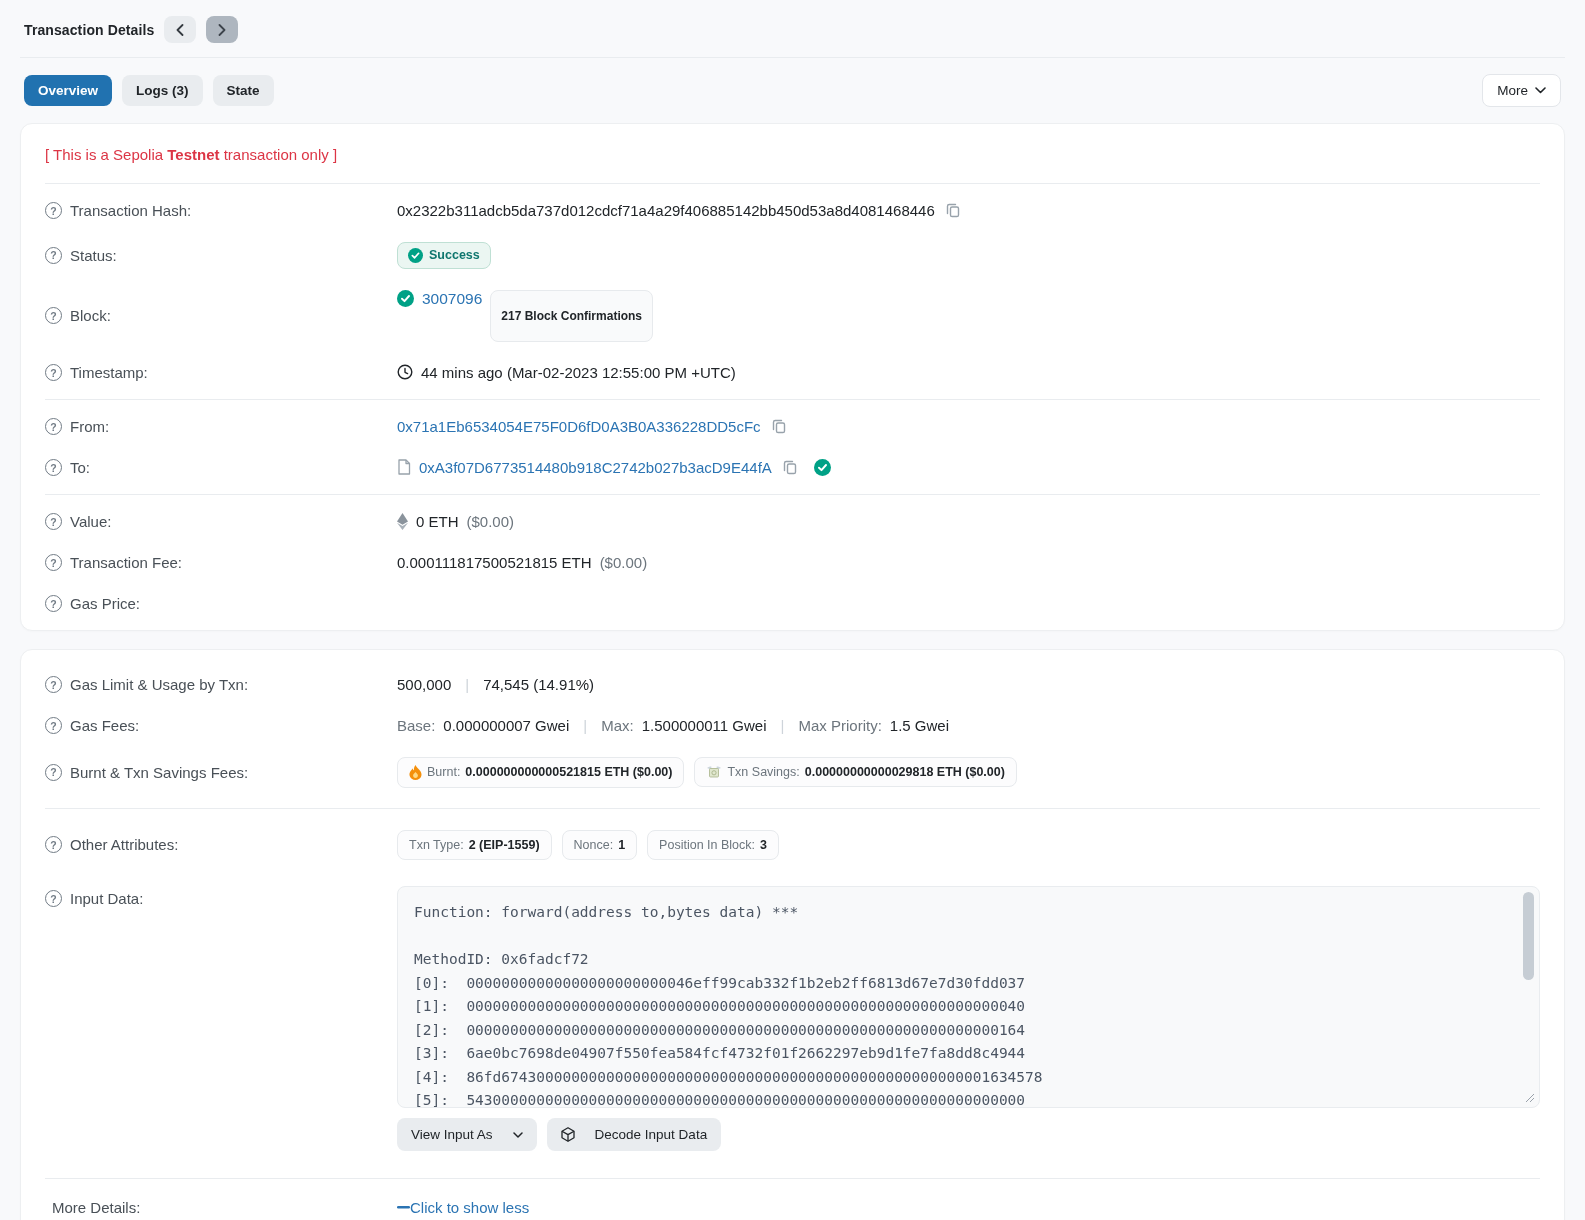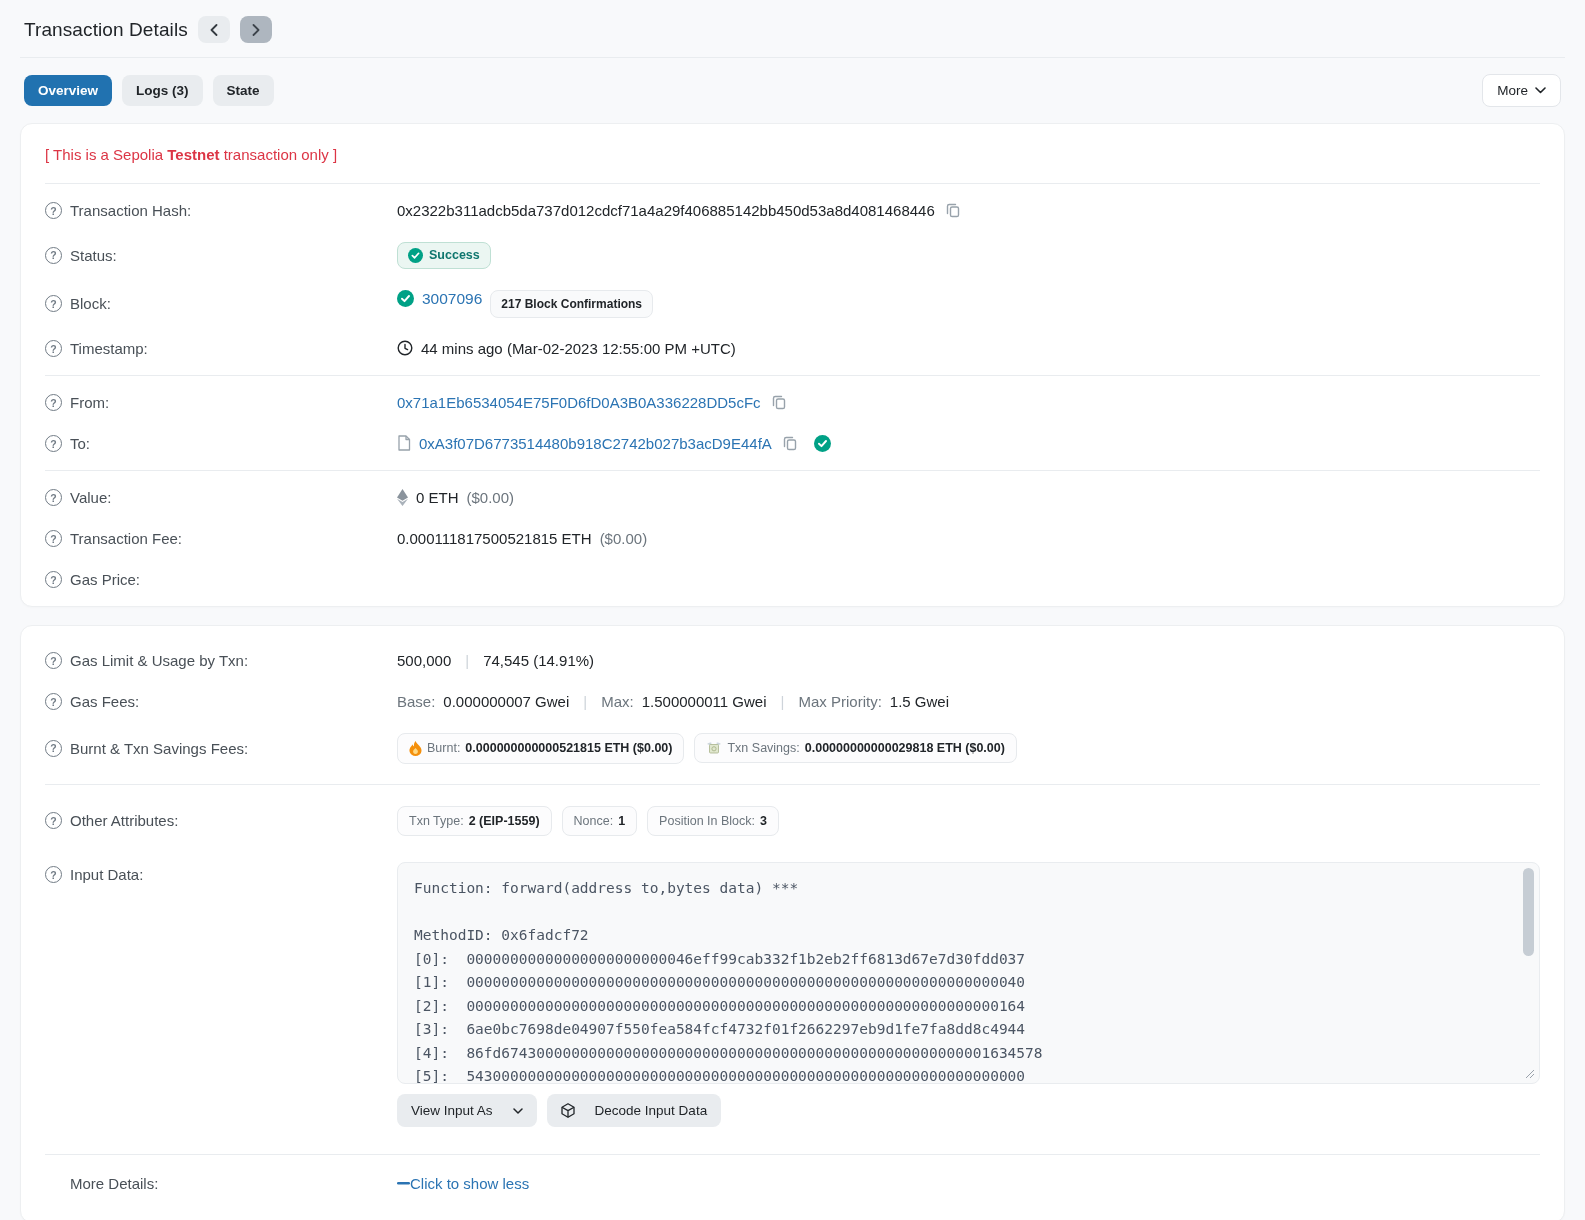--- a/index.html
+++ b/index.html
@@ -1,21 +1,21 @@
 <!DOCTYPE html>
 <html><head>
 <meta charset="utf-8">
 <style>
   * { box-sizing: border-box; margin: 0; padding: 0; }
   html,body { width: 1585px; background: #f8f9fb; font-family: "Liberation Sans", sans-serif; color:#212529; }
   body { padding: 14px 20px 24px 20px; font-size:15px; }
 
   
   .hdr { display:flex; align-items:center; gap:10px; padding: 2px 4px 14px 4px; }
-  .hdr h1 { font-size:19px; font-weight:400; letter-spacing:.1px; }
+  .hdr h1 { font-size:14px; font-weight:700; letter-spacing:.1px; }
   .navbtn { width:32px; height:27px; border:none; border-radius:8px; display:flex; align-items:center; justify-content:center; cursor:pointer; }
   .navbtn.prev { background:#e9ecef; color:#343a40; }
   .navbtn.next { background:#aeb6bf; color:#343a40; }
   .hdr-rule { border:none; border-top:1px solid #e9ecef; margin:0 0 16px 0; }
 
   
   .tabrow { display:flex; align-items:center; padding:0 4px 16px 4px; }
   .tabs { display:flex; gap:10px; flex:1; }
   .tab { border:none; border-radius:8px; padding:8px 14px; font-size:13.5px; font-weight:700; cursor:pointer; background:#e9ecef; color:#212529; font-family:inherit;}
   .tab.active { background:#2172b0; color:#fff; }
@@ -37,21 +37,21 @@
            font-size:10.5px; font-weight:700; display:inline-flex; align-items:center; justify-content:center; flex:0 0 auto; }
 
   .muted { color:#6c757d; }
   .sep { color:#ced4da; padding:0 6px; }
   a.link { color:#2b74b3; text-decoration:none; cursor:pointer; }
   .icon-btn { background:none; border:none; cursor:pointer; color:#98a2ab; display:inline-flex; padding:0 2px; }
 
   .badge-success { display:inline-flex; align-items:center; gap:6px; background:#ebf6f2; border:1px solid #bfe0d4;
       color:#0f766e; font-size:12.5px; font-weight:700; border-radius:8px; padding:5px 10px; }
   .badge-gray { display:inline-flex; align-items:center; background:#f9fafb; border:1px solid #e7eaed;
-      border-radius:8px; padding:6px 10px; font-size:12px; font-weight:700; color:#212529; }
+      border-radius:8px; padding:18px 10px; font-size:12px; font-weight:700; color:#212529; }
   .chip { display:inline-flex; align-items:center; gap:5px; background:#fcfcfd; border:1px solid #e7eaed;
       border-radius:8px; padding:7px 11px; font-size:12.5px; color:#6c757d; }
   .chip b { color:#212529; font-weight:700; }
   .chipset { display:flex; gap:10px; flex-wrap:wrap; }
 
   
   .inputdata-wrap { position:relative; background:#f8f9fa; border:1px solid #e9ecef; border-radius:8px;
       padding:14px 30px 0 16px; height:222px; overflow:hidden; }
   .inputdata-wrap pre { font-family:"DejaVu Sans Mono","Liberation Mono",monospace; font-size:14.5px;
       line-height:23.5px; color:#4b5563; white-space:pre; }
@@ -387,21 +387,21 @@
           <span>Decode Input Data</span>
         </button>
       </div>
     </div>
   </div>
 
   <hr class="card-rule" style="margin:16px 0 6px 0;">
 
   <div class="row" style="padding:14px 0;">
     <div class="lbl">
-      <span style="margin-left:25px;">More Details:</span>
+      <span style="margin-left:7px;">More Details:</span>
     </div>
     <div class="val">
       <a class="link showless">
         <span>
           <svg width="13" height="3" viewBox="0 0 13 3">
               <rect width="13" height="2.4" rx="1.2" fill="#2b74b3"></rect>
             </svg>
         </span>
         <span>Click to show less</span>
       </a>

